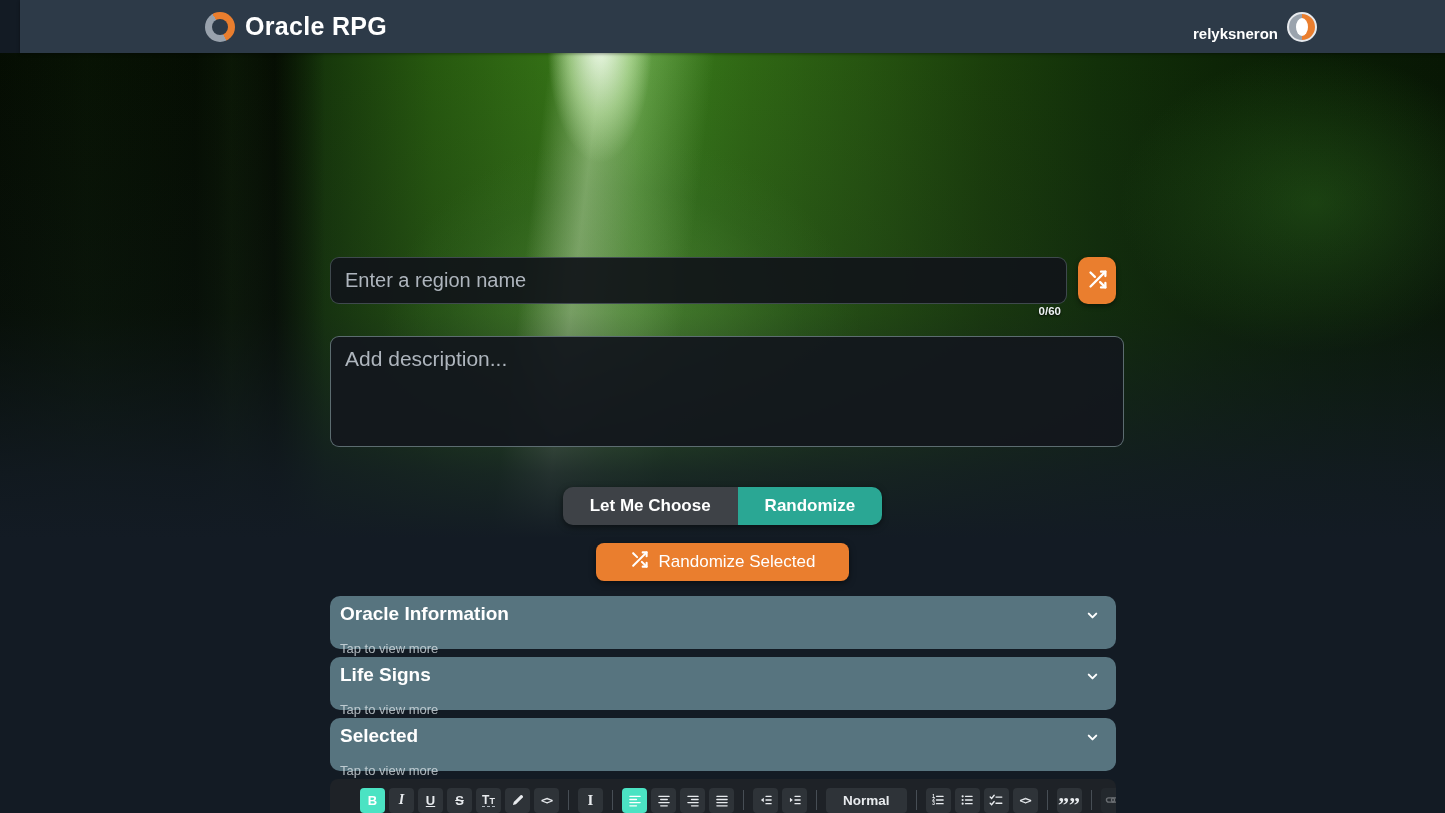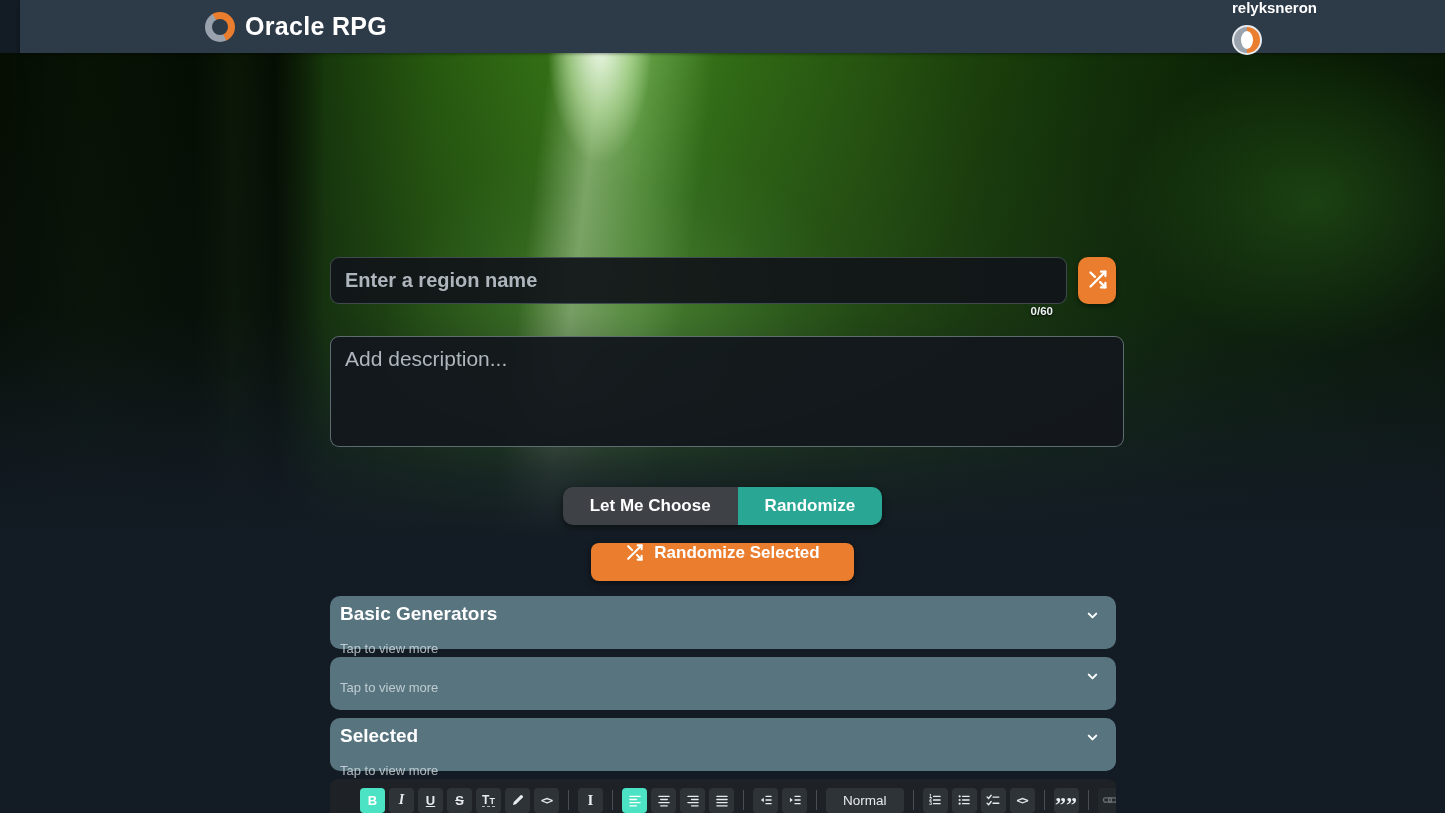--- a/index.html
+++ b/index.html
@@ -11,21 +11,21 @@
   .navbar { position:absolute; top:0; left:0; width:100%; height:53px; background:#2d3a48; z-index:30;
             display:flex; align-items:center; padding:0 148px 0 185px; box-shadow:0 1px 3px rgba(0,0,0,.4);margin-left:20px; }
   .brand { display:flex; align-items:center; gap:10px; }
   .logo-ring { position:relative; width:30px; height:30px; border-radius:50%;
                background:conic-gradient(from 215deg, #99a2ad 0 115deg, #ea7e2e 115deg 300deg, #99a2ad 300deg); }
   .logo-ring::after { content:""; position:absolute; inset:7px; border-radius:50%; background:#2d3a48; }
   .brand-title { color:#ffffff; font-size:25px; font-weight:800; letter-spacing:.3px; }
   .nav-links { display:flex; gap:24px; margin-left:18px; }
   .nav-link { color:#eef1f4; font-size:15.5px; font-weight:600; cursor:pointer; }
   .nav-spacer { flex:1; }
-  .user-box { display:flex; align-items:flex-start; gap:9px; cursor:pointer;flex-direction:column; }
+  .user-box { display:flex; align-items:flex-end; gap:9px; cursor:pointer; }
   .username { color:#ffffff; font-size:15px; font-weight:700; }
   .avatar { position:relative; width:30px; height:30px; border-radius:50%; border:2px solid #e7eaee;
             background:conic-gradient(from 0deg, #ea7e2e 0 50%, #9aa3ad 50% 100%); }
   .avatar::after { content:""; position:absolute; left:7px; top:4px; width:12px; height:18px; border-radius:50%; background:#ffffff; }
 
   
   .hero { position:absolute; left:0; top:53px; width:100%; height:500px; z-index:1;
     background:
       radial-gradient(ellipse 70px 160px at 41.5% -2%, rgba(242,252,238,.95), rgba(205,240,180,.55) 45%, transparent 75%),
       linear-gradient(97deg, transparent 36.5%, rgba(212,242,188,.5) 40%, rgba(172,222,142,.3) 43.5%, transparent 47.5%),
@@ -33,60 +33,60 @@
       linear-gradient(90deg, rgba(4,10,2,.85) 13.5%, rgba(10,18,6,.65) 16%, rgba(4,9,2,.85) 19%, transparent 22.5%),
       radial-gradient(ellipse 260px 200px at 91% 30%, rgba(46,110,26,.5), transparent 75%),
       linear-gradient(90deg, #0c1f05 0%, #1d4510 6%, #123008 11%, #0a1d04 15%, #16360b 22%, #27590f 30%, #336f15 38%, #3b7f1d 44%, #2f6714 52%, #265410 60%, #1b3f0b 68%, #123009 76%, #0d2506 84%, #0a1e05 91%, #081704 100%); }
   .hero::after { content:""; position:absolute; inset:0;
       background:linear-gradient(180deg, rgba(19,27,36,0) 0%, rgba(19,27,36,.2) 52%, rgba(19,27,36,.85) 84%, #131b24 97%); }
 
   
   .z { position:absolute; z-index:10; }
   .region-row { left:330px; top:257px; width:786px; display:flex; gap:11px; }
   .region-input { width:737px; height:47px; background:rgba(17,20,25,.93); border:1px solid rgba(150,170,180,.35);
-      border-radius:9px; color:#dfe3e8; font-size:20px; padding:0 14px; outline:none; font-family:"Liberation Sans", sans-serif;font-weight:bold; }
+      border-radius:9px; color:#dfe3e8; font-size:20px; padding:0 14px; outline:none; font-family:"Liberation Sans", sans-serif; }
   .region-input::placeholder { color:#aeb5bd; }
   .shuffle-btn { width:38px; height:47px; background:#ea7e2e; border:none; border-radius:10px; color:#ffffff;
       display:flex; align-items:center; justify-content:center; cursor:pointer; box-shadow:0 2px 5px rgba(0,0,0,.45); }
   .shuffle-btn svg { width:21px; height:21px; }
   .counter { color:#eef2f4; font-size:11.5px; font-weight:600; text-shadow:0 1px 2px rgba(0,0,0,.9); text-align:right; }
-  .counter-name { left:324px; top:305px; width:729px; }
+  .counter-name { left:332px; top:305px; width:729px; }
   .counter-desc { left:330px; top:449px; width:778px; }
   .desc-box { left:330px; top:336px; width:794px; }
   .desc-input { width:100%; height:111px; background:rgba(19,23,28,.95); border:1px solid rgba(185,210,218,.45);
       border-radius:9px; color:#dfe3e8; font-size:21px; padding:10px 14px; resize:none; outline:none; font-family:"Liberation Sans", sans-serif; }
   .desc-input::placeholder { color:#aeb5bd; }
 
   
   .mode-toggle { left:0; top:487px; width:100%; display:flex; justify-content:center; }
   .toggle-group { display:flex; border-radius:10px; overflow:hidden; box-shadow:0 2px 6px rgba(0,0,0,.5); }
   .toggle-seg { height:38px; line-height:38px; padding:0 27px; font-size:17px; font-weight:700; color:#ffffff; cursor:pointer; }
   .toggle-seg.on { background:#2aa794; }
   .toggle-seg.off { background:#3e4247; }
   .rand-row { left:0; top:543px; width:100%; display:flex; justify-content:center; }
-  .rand-btn { height:38px; background:#ea7e2e; border:none; border-radius:8px; color:#ffffff; font-size:17px; font-weight:700;
-      display:flex; align-items:flex-start; gap:10px; padding:0 34px; cursor:pointer; box-shadow:0 2px 6px rgba(0,0,0,.5);
+  .rand-btn { height:38px; background:#ea7e2e; border:none; border-radius:8px; color:#ffffff; font-size:17px; font-weight:400;
+      display:flex; align-items:center; gap:10px; padding:0 34px; cursor:pointer; box-shadow:0 2px 6px rgba(0,0,0,.5);
       font-family:"Liberation Sans", sans-serif; }
   .rand-btn svg { width:19px; height:19px; }
 
   
   .accordion { left:330px; top:596px; width:786px; display:flex; flex-direction:column; gap:8px; }
   .acc-item { position:relative; height:53px; background:#57747f; border-radius:10px; padding:7px 16px 0 10px; cursor:pointer; }
   .acc-title { color:#ffffff; font-size:19px; font-weight:700; }
   .acc-sub { color:rgba(224,232,236,.75); font-size:13px; margin-top:16px; }
   .acc-chevron { position:absolute; right:16px; top:12px; color:#ffffff; }
   .acc-chevron svg { width:15px; height:15px; }
 
   
   .toolbar { left:330px; top:779px; width:786px; height:42px; background:#1e2227; border-radius:8px 8px 0 0;
       display:flex; align-items:center; padding:0 8px 0 30px; overflow:hidden; column-gap:4px; }
   .tbtn { width:25px; height:25px; flex:0 0 auto; border-radius:4px; background:#2e3338; color:#e8ebee;
       display:flex; align-items:center; justify-content:center; font-size:13px; font-weight:700; cursor:pointer; }
   .tbtn svg { width:16px; height:16px; }
-  .tbtn.wide { width:auto; padding:0 17px; font-weight:400; font-size:13.5px; }
+  .tbtn.wide { width:auto; padding:0 17px; font-weight:700; font-size:13.5px; }
   .tbtn.active { background:#4be3c3; color:#ffffff; }
   .tbtn.disabled { opacity:.38; cursor:default; }
   .tb-divider { width:1px; height:20px; background:#474e55; margin:0 5px; flex:0 0 auto; }
   .g.i { font-family:"Liberation Serif", serif; font-style:italic; font-size:14px; }
   .g.u { text-decoration:underline; }
   .g.strike { text-decoration:line-through; }
   .g.tsize { border-bottom:1px dashed #aeb5bd; line-height:1; font-size:12px; }
   .g.tsize small { font-size:9px; }
   .g.code { font-family:"DejaVu Sans Mono", monospace; font-size:11px; letter-spacing:-1px; }
   .g.serifI { font-family:"Liberation Serif", serif; font-size:15px; }
@@ -148,29 +148,30 @@
             <path d="M15 15l6 6"></path>
             <path d="M4 4l5 5"></path>
         </svg>
       </span>
       <span>Randomize Selected</span>
     </button>
   </div>
 
   <div class="z accordion">
     <div class="acc-item">
-      <div class="acc-title">Basic Generators</div>
+      <div class="acc-title">Oracle Information</div>
       <div class="acc-sub">Tap to view more</div>
       <span class="acc-chevron">
         <svg viewBox="0 0 24 24" fill="none" stroke="currentColor" stroke-width="3.2" stroke-linecap="round" stroke-linejoin="round">
             <polyline points="6 9 12 15 18 9"></polyline>
           </svg>
       </span>
     </div>
     <div class="acc-item">
+      <div class="acc-title">Life Signs</div>
       <div class="acc-sub">Tap to view more</div>
       <span class="acc-chevron">
         <svg viewBox="0 0 24 24" fill="none" stroke="currentColor" stroke-width="3.2" stroke-linecap="round" stroke-linejoin="round">
             <polyline points="6 9 12 15 18 9"></polyline>
           </svg>
       </span>
     </div>
     <div class="acc-item">
       <div class="acc-title">Selected</div>
       <div class="acc-sub">Tap to view more</div>

